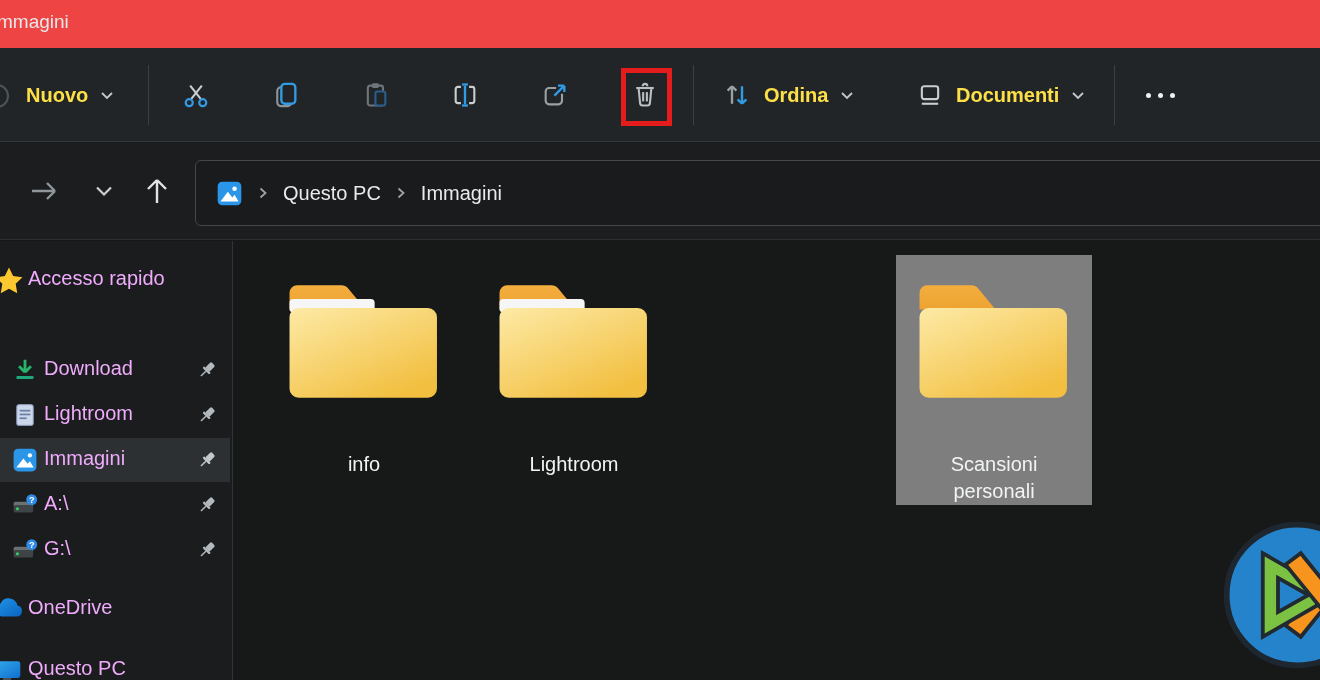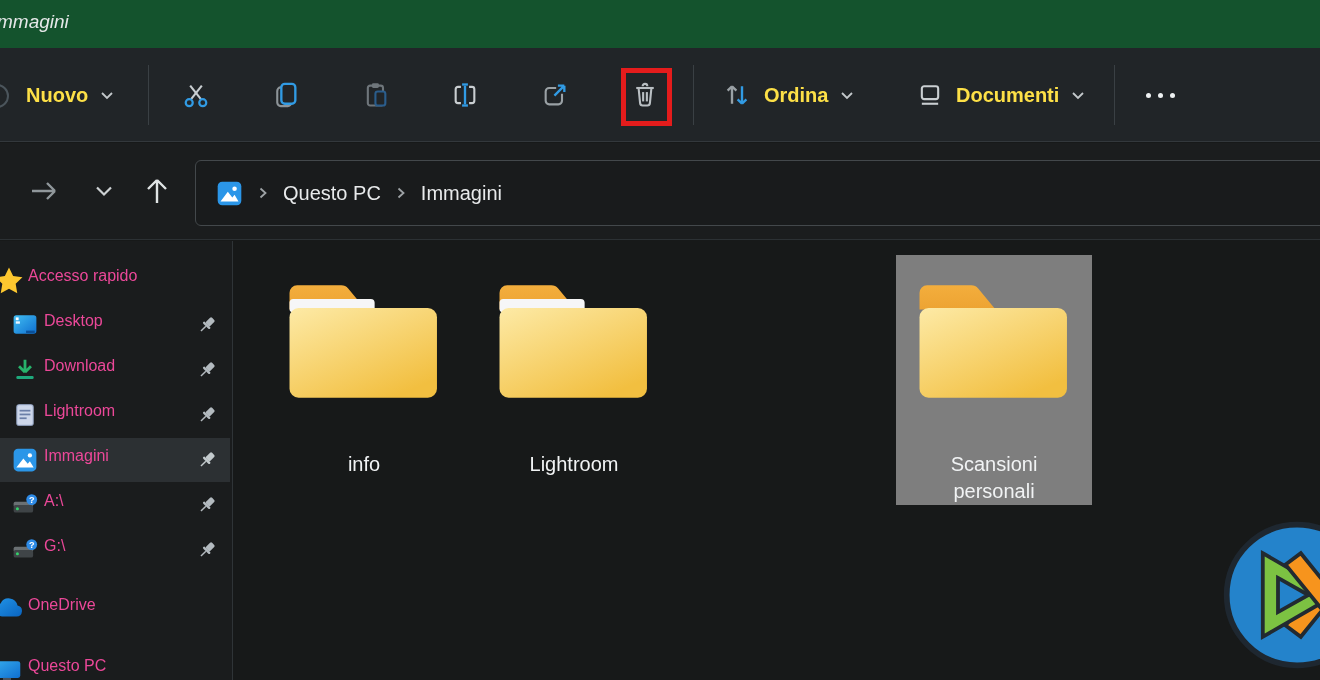--- a/index.html
+++ b/index.html
@@ -2,21 +2,21 @@
 <html><head>
 <meta charset="utf-8">
 <style>
   * { margin:0; padding:0; box-sizing:border-box; }
   html,body { background:#000; }
   body { font-family:"Liberation Sans", sans-serif; }
   .screen { position:relative; width:1320px; height:680px; overflow:hidden;
             background:#171919; color:#e9ebec; }
 
   
-  .titlebar { position:absolute; top:0; left:0; right:0; height:48px; background:#14532d;font-style:italic; }
+  .titlebar { position:absolute; top:0; left:0; right:0; height:48px; background:#ef4444; }
   .title-text { position:absolute; left:-3px; top:11px; font-size:19px; color:#e6e8e9; }
 
   
   .toolbar { position:absolute; top:48px; left:0; right:0; height:94px;
              background:#212528; border-bottom:1px solid #33383c; }
   .tb-sep { position:absolute; top:17px; width:1px; height:60px; background:#3a4044; }
   .tb-btn { position:absolute; top:25px; width:44px; height:44px; display:flex;
             align-items:center; justify-content:center; cursor:pointer; }
   .tb-label-btn { position:absolute; top:0; height:94px; display:flex; align-items:center;
                   gap:12px; cursor:pointer; }
@@ -42,21 +42,21 @@
   .crumb-chev { margin:0 15px; display:flex; }
 
   
   .sidebar { position:absolute; top:241px; left:0; width:233px; bottom:0;
              background:#1a1c1d; border-right:1px solid #2f3437; }
   .side-item { position:absolute; left:0; right:2px; height:44px; cursor:pointer; }
   .side-item.selected { background:#2c3033; }
   .s-icon { position:absolute; top:9px; width:26px; height:26px; }
   .lvl0 .s-icon { left:-8px; }
   .lvl1 .s-icon { left:12px; }
-  .s-label { position:absolute; top:9px; font-size:16px; color:#ec4899; white-space:nowrap; }
+  .s-label { position:absolute; top:9px; font-size:20px; color:#f0abfc; white-space:nowrap; }
   .lvl0 .s-label { left:28px; }
   .lvl1 .s-label { left:44px; }
   .s-pin { position:absolute; right:12px; top:11px; width:22px; height:22px; }
 
   
   .content { position:absolute; left:234px; top:241px; right:0; bottom:0; background:#171919; }
   .folder-item { position:absolute; top:14px; width:196px; height:250px; cursor:pointer; }
   .folder-item.selected { background:#7e7e7e; }
   .folder-glyph { position:absolute; left:22px; top:24px; width:152px; height:122px; }
   .folder-name { position:absolute; top:196px; left:23px; width:150px; text-align:center;
@@ -211,42 +211,20 @@
 
   <div class="sidebar">
 
     <div class="side-item lvl0" style="top:17px;">
       <svg class="s-icon" style="width:34px;height:32px;top:7px;" viewBox="0 0 24 24">
         <path d="M12 1.8 l3.1 6.4 7 1 -5.1 4.9 1.2 7 -6.2 -3.3 -6.2 3.3 1.2 -7 -5.1 -4.9 7 -1 z" fill="#fdc72f"></path>
       </svg>
       <span class="s-label">Accesso rapido</span>
     </div>
 
-    <div class="side-item lvl1" style="top:62px;">
-      <svg class="s-icon" viewBox="0 0 24 24">
-        <defs>
-            <linearGradient id="dsk" x1="0" y1="0" x2="1" y2="1">
-          <stop offset="0" stop-color="#41bdf2"></stop>
-              <stop offset="1" stop-color="#0f6fd0"></stop>
-            </linearGradient>
-          </defs>
-        <rect x="1.5" y="3" width="21" height="17" rx="2.5" fill="url(#dsk)"></rect>
-        <rect x="3.5" y="5" width="2.6" height="2.6" fill="#ffffff"></rect>
-        <rect x="3.5" y="8.6" width="3.8" height="2.2" fill="#eaf6ff"></rect>
-        <rect x="13" y="17.2" width="8" height="2.2" fill="#0a4f98"></rect>
-      </svg>
-      <span class="s-label">Desktop</span>
-      <svg class="s-pin" viewBox="0 0 24 24">
-        <g transform="rotate(45 12 12)" fill="#b3babf">
-          <rect x="8.8" y="2.5" width="6.4" height="9" rx="1.6"></rect>
-          <rect x="6.8" y="11.2" width="10.4" height="2.6" rx="1.3"></rect>
-          <rect x="11.2" y="13.8" width="1.6" height="7.5"></rect>
-        </g>
-      </svg>
-    </div>
 
     <div class="side-item lvl1" style="top:107px;">
       <svg class="s-icon" viewBox="0 0 24 24">
         <path d="M12 2.5 V14 M12 14 l-5.5 -5.5 M12 14 l5.5 -5.5" fill="none" stroke="#27b36b" stroke-width="2.6"></path>
         <rect x="4" y="17.5" width="16" height="2.8" rx="1.2" fill="#1ea97c"></rect>
       </svg>
       <span class="s-label">Download</span>
       <svg class="s-pin" viewBox="0 0 24 24">
         <g transform="rotate(45 12 12)" fill="#b3babf">
           <rect x="8.8" y="2.5" width="6.4" height="9" rx="1.6"></rect>

